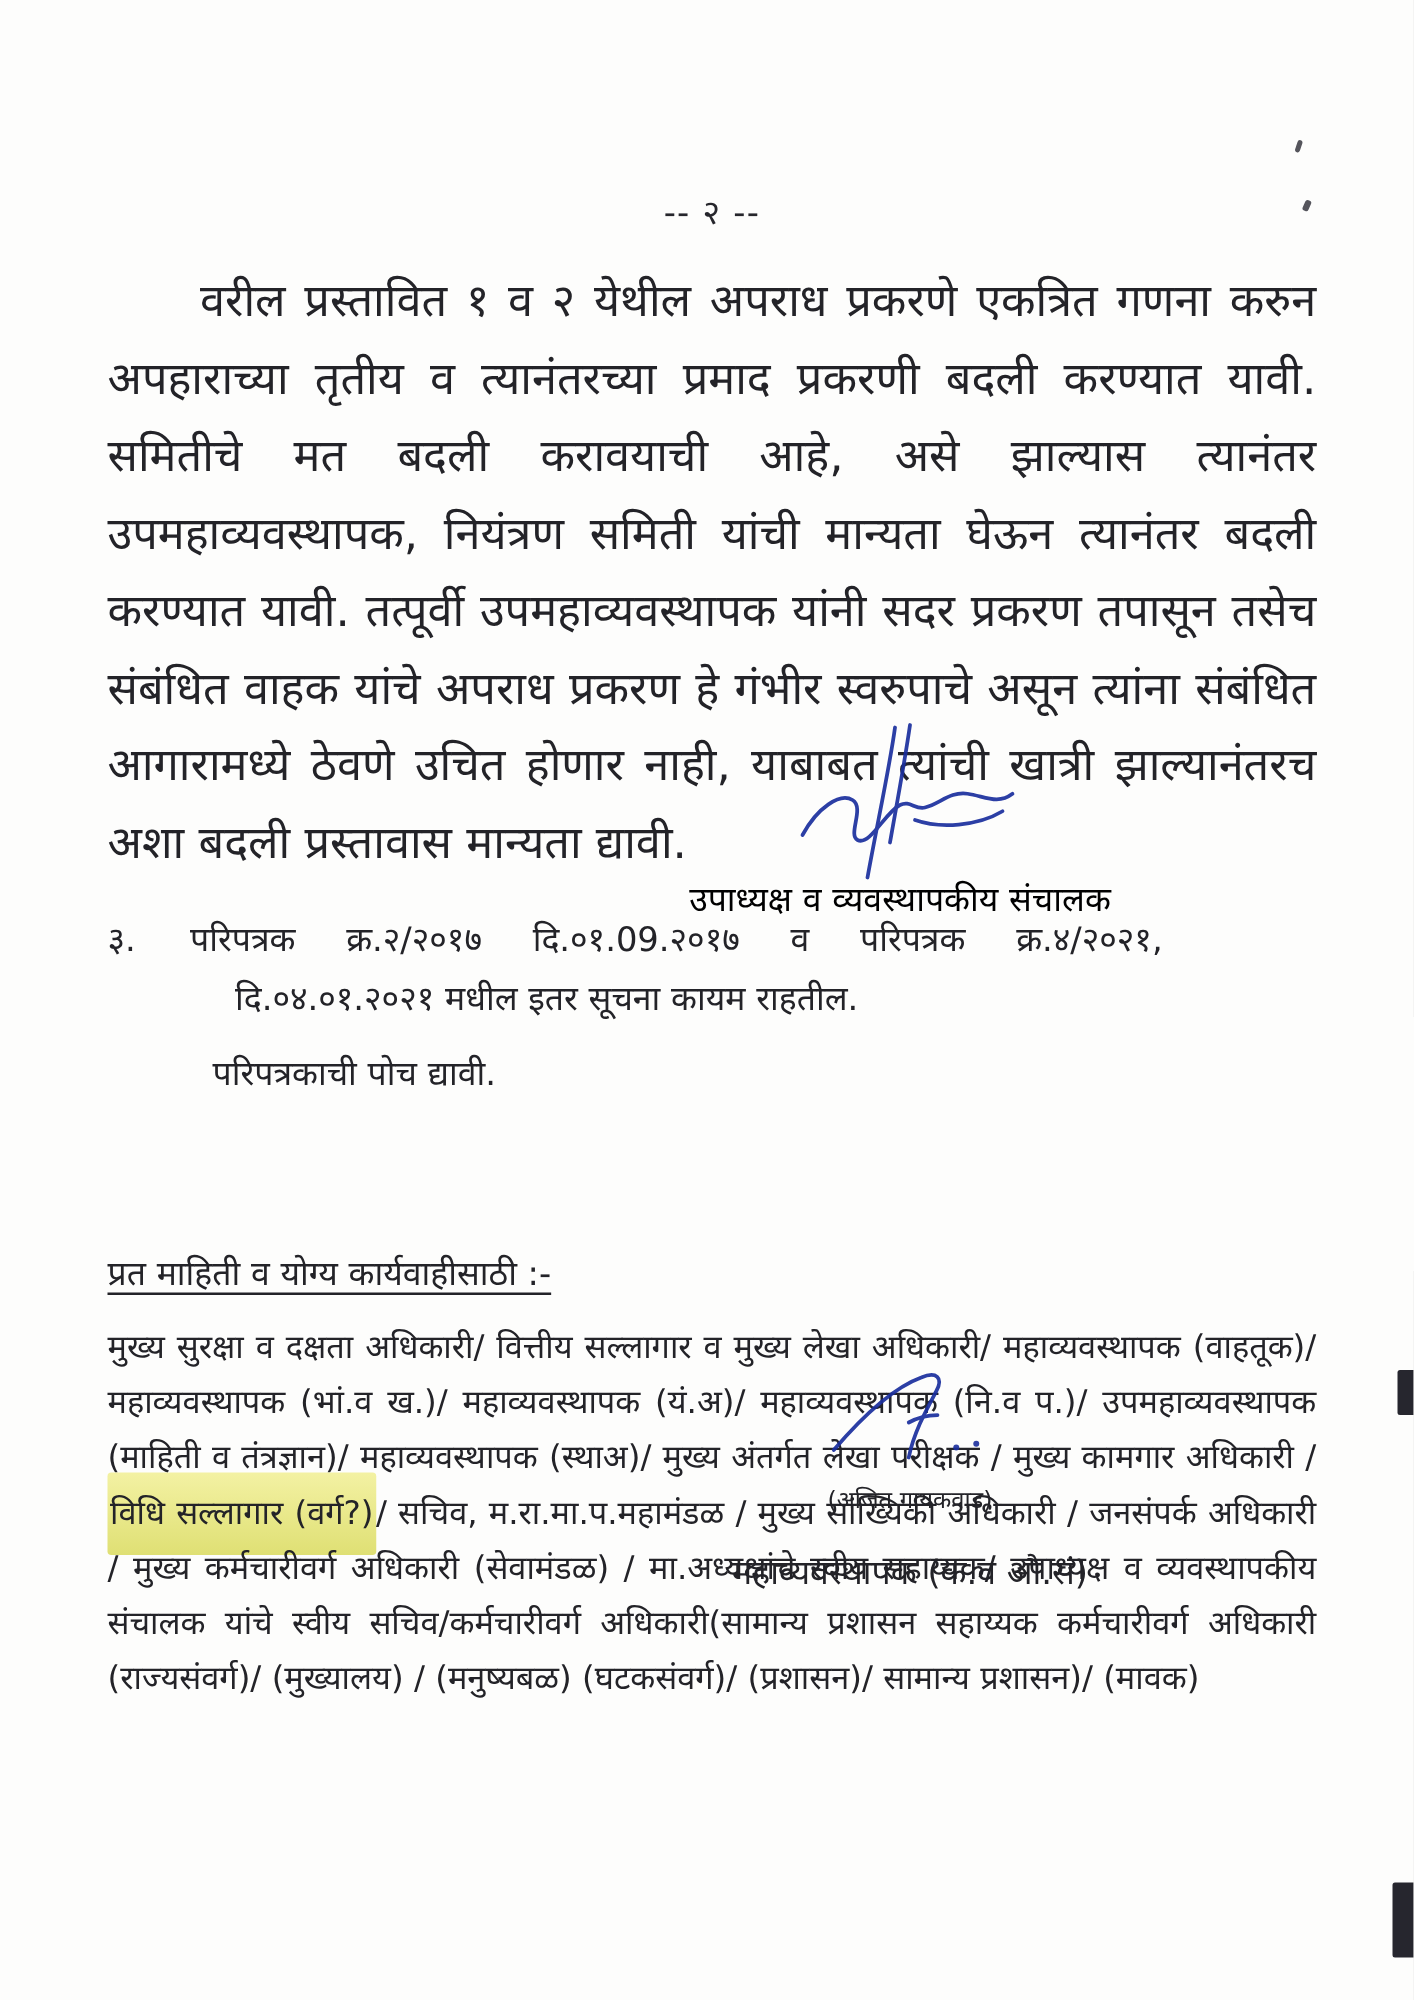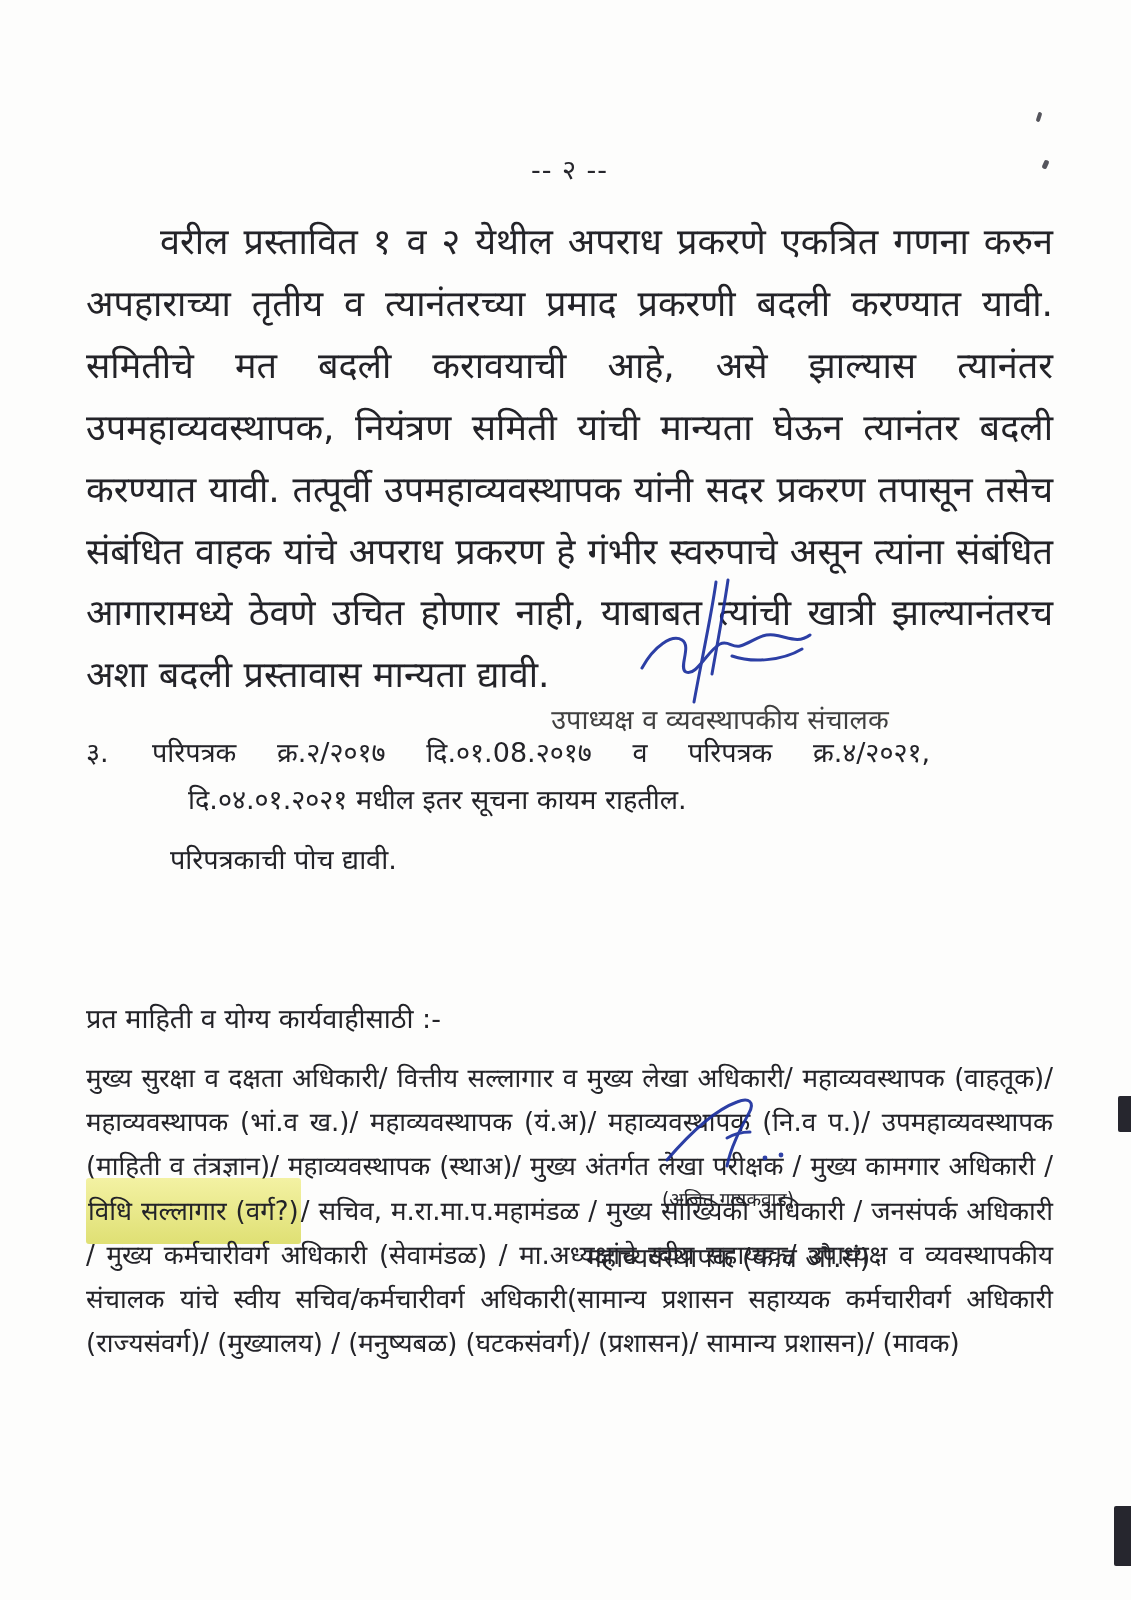--- a/index.html
+++ b/index.html
@@ -67,27 +67,28 @@
     top: 578px;
     width: 400px;
     text-align: center;
   }
   .sign-block-1 .sig-svg {
     display: block;
     margin: 0 auto -8px auto;
   }
   .sign-title-1 {
     font-size: 27px;
-    color: #404040;
+    color: #000000;
     white-space: nowrap;
   }
   .cc-heading {
     margin: 116px 0 0 0;
     font-size: 27px;
     color: #232328;
+    text-decoration: underline;
     text-underline-offset: 6px;
     font-weight: normal;
   }
   .cc-para {
     margin: 20px 0 0 0;
     font-size: 26px;
     line-height: 1.70;
     text-align: justify;
     color: #232328;
   }
@@ -129,21 +130,21 @@
 <body>
 
 <div class="page">
 
   <div class="page-number">-- २ --</div>
 
   <p class="body-para">वरील प्रस्तावित १ व २ येथील अपराध प्रकरणे एकत्रित गणना करुन अपहाराच्या तृतीय व त्यानंतरच्या प्रमाद प्रकरणी बदली करण्यात यावी. समितीचे मत बदली करावयाची आहे, असे झाल्यास त्यानंतर उपमहाव्यवस्थापक, नियंत्रण समिती यांची मान्यता घेऊन त्यानंतर बदली करण्यात यावी. तत्पूर्वी उपमहाव्यवस्थापक यांनी सदर प्रकरण तपासून तसेच संबंधित वाहक यांचे अपराध प्रकरण हे गंभीर स्वरुपाचे असून त्यांना संबंधित आगारामध्ये ठेवणे उचित होणार नाही, याबाबत त्यांची खात्री झाल्यानंतरच अशा बदली प्रस्तावास मान्यता द्यावी.</p>
 
   <div class="item3">
     <span class="num">३.</span>
-    <span class="line1">परिपत्रक क्र.२/२०१७ दि.०१.08.२०१७ व परिपत्रक क्र.४/२०२१,</span>
+    <span class="line1">परिपत्रक क्र.२/२०१७ दि.०१.09.२०१७ व परिपत्रक क्र.४/२०२१,</span>
     <span class="line2">दि.०४.०१.२०२१ मधील इतर सूचना कायम राहतील.</span>
   </div>
 
   <div class="ack-line">परिपत्रकाची पोच द्यावी.</div>
 
   <div class="sign-block-1">
     <svg class="sig-svg" width="200" height="130" viewBox="0 0 200 130">
       <g fill="none" stroke="#1b2f9e" stroke-width="3" stroke-linecap="round" opacity="0.92">
         <path d="M96,4 C92,34 82,80 74,124"></path>
         <path d="M108,2 C104,30 98,62 92,96"></path>

